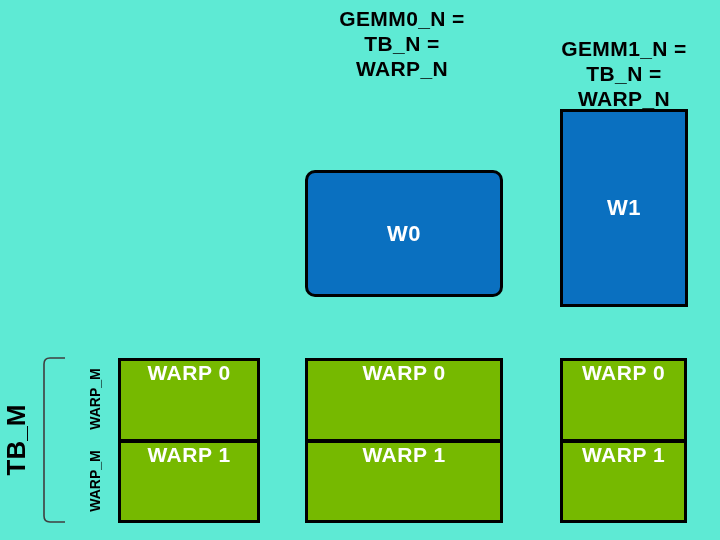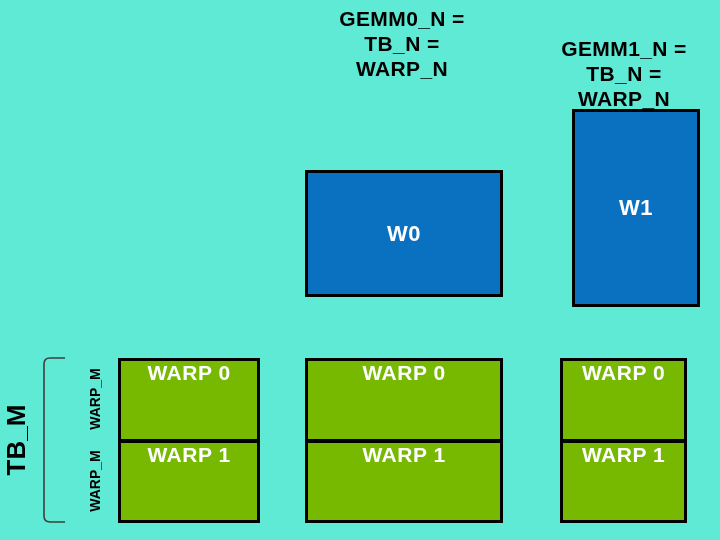--- a/index.html
+++ b/index.html
@@ -39,22 +39,22 @@
     background: #0a70c0;
     border: 3px solid #000000;
     box-sizing: border-box;
     display: flex;
     align-items: center;
     justify-content: center;
     color: #ffffff;
     font-size: 22px;
     letter-spacing: 0.5px;
   }
-  #blue-w0 { left: 305px; top: 170px; width: 198px; height: 127px; }
-  #blue-w1 { left: 572px; top: 109px; width: 128px; height: 198px; }
+  #blue-w0 { left: 305px; top: 170px; width: 198px; height: 127px; border-radius: 10px; }
+  #blue-w1 { left: 560px; top: 109px; width: 128px; height: 198px; }
 
   
   .warp-col {
     position: absolute;
     top: 358px;
     height: 165px;
     border: 3px solid #000000;
     box-sizing: border-box;
     display: flex;
     flex-direction: column;

